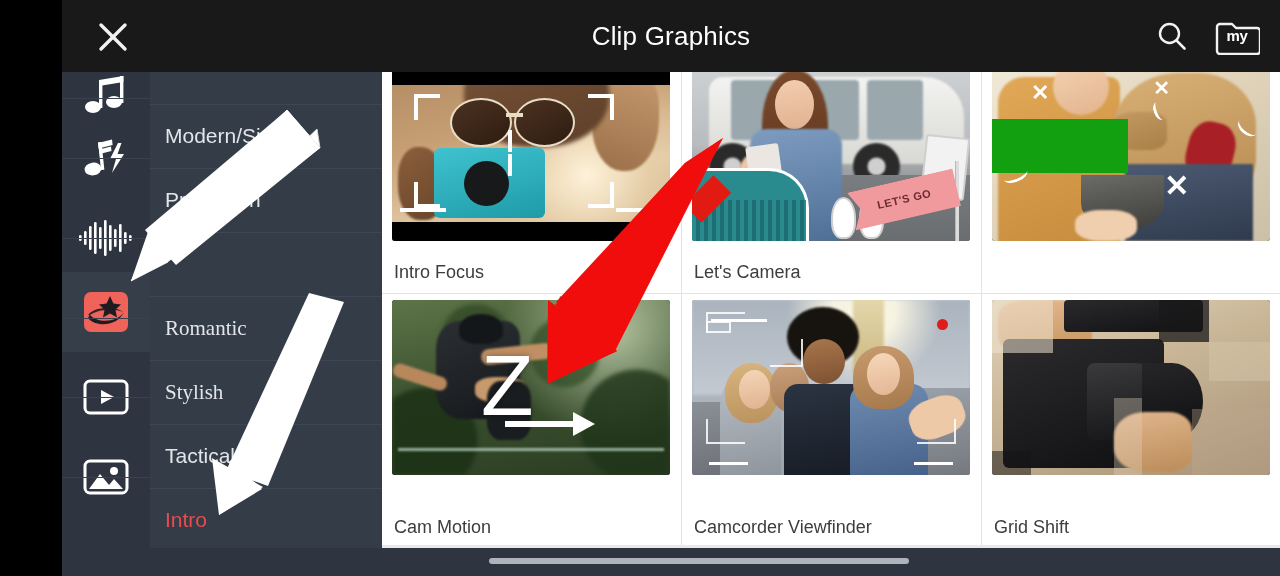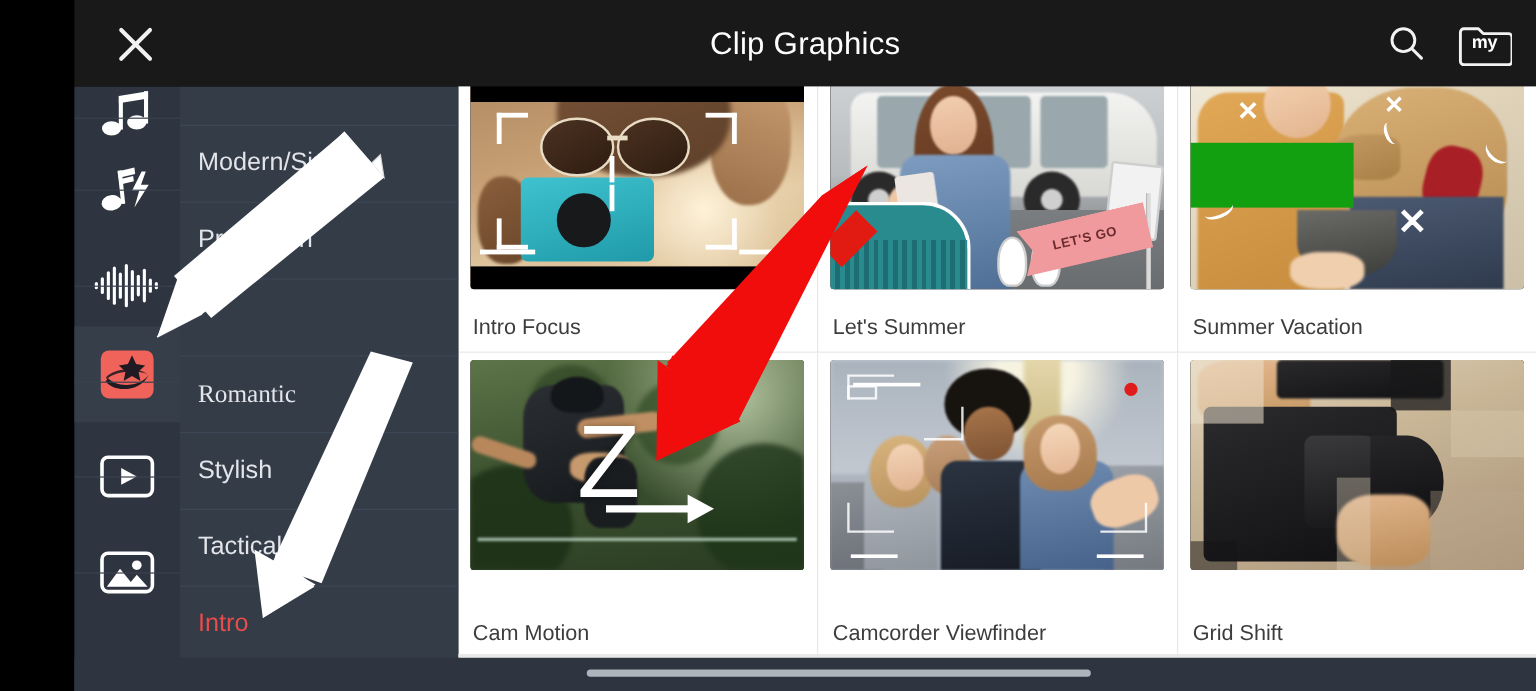--- a/index.html
+++ b/index.html
@@ -725,21 +725,21 @@
     <div class="cat-sep" style="top:96px;"></div>
 
     <div class="cat-item" style="top:96px;">Promotion</div>
     <div class="cat-sep" style="top:160px;"></div>
 
     <div class="cat-sep" style="top:224px;"></div>
 
     <div class="cat-item" style="top:224px;font-family:Liberation Serif, serif;">Romantic</div>
     <div class="cat-sep" style="top:288px;"></div>
 
-    <div class="cat-item" style="top:288px;">Stylish</div>
+    <div class="cat-item" style="top:288px;font-family:Liberation Serif, serif;">Stylish</div>
     <div class="cat-sep" style="top:352px;"></div>
 
     <div class="cat-item" style="top:352px;">Tactical</div>
     <div class="cat-sep" style="top:416px;"></div>
 
     <div class="cat-item active" style="top:416px;">Intro</div>
     <div class="cat-sep" style="top:480px;"></div>
   </div>
 
   <div class="grid-panel">
@@ -801,21 +801,21 @@
         <div class="lt-bldg">
             <div class="lt-bldg-l"></div>
           </div>
         <div class="lt-red"></div>
         <div class="lt-tree" style="left:50%;"></div>
         <div class="lt-tree" style="left:60%;"></div>
         <div class="lt-flag">
           <span>LET'S GO</span>
         </div>
       </div>
-      <div class="cell-label">Let's Summer</div>
+      <div class="cell-label">Let's Camera</div>
     </div>
 
     <div class="cell" style="left:600px; top:0; width:298px; height:234px; border-right:none;">
       <div class="thumb">
         <div class="tlayer sv-bg"></div>
         <div class="sv-woman"></div>
         <div class="sv-face"></div>
         <div class="sv-dog"></div>
         <div class="sv-snout"></div>
         <div class="sv-collar"></div>
@@ -823,21 +823,20 @@
         <div class="sv-bowl"></div>
         <div class="sv-hand"></div>
         <div class="sv-green"></div>
         <div class="xmark" style="left:14%; top:9%;  font-size:22px;">✕</div>
         <div class="xmark" style="left:58%; top:7%;  font-size:20px;">✕</div>
         <div class="xmark" style="left:62%; top:60%; font-size:30px;">✕</div>
         <div class="swoosh" style="left:4%;  top:58%; width:9%;  height:14px; transform:rotate(-22deg);"></div>
         <div class="swoosh" style="left:88%; top:30%; width:8%;  height:16px; transform:rotate(40deg);"></div>
         <div class="swoosh" style="left:57%; top:22%; width:7%;  height:12px; transform:rotate(70deg);"></div>
       </div>
-      <div class="cell-label">Summer Vacation</div>
     </div>
 
     <div class="cell" style="left:0; top:234px; width:300px; height:254px; border-bottom:none;">
       <div class="thumb">
         <div class="tlayer cm-bg"></div>
         <div class="tlayer cm-foliage"></div>
         <div class="cm-rider"></div>
         <div class="cm-helmet"></div>
         <div class="cm-arm"></div>
         <div class="cm-arm2"></div>

